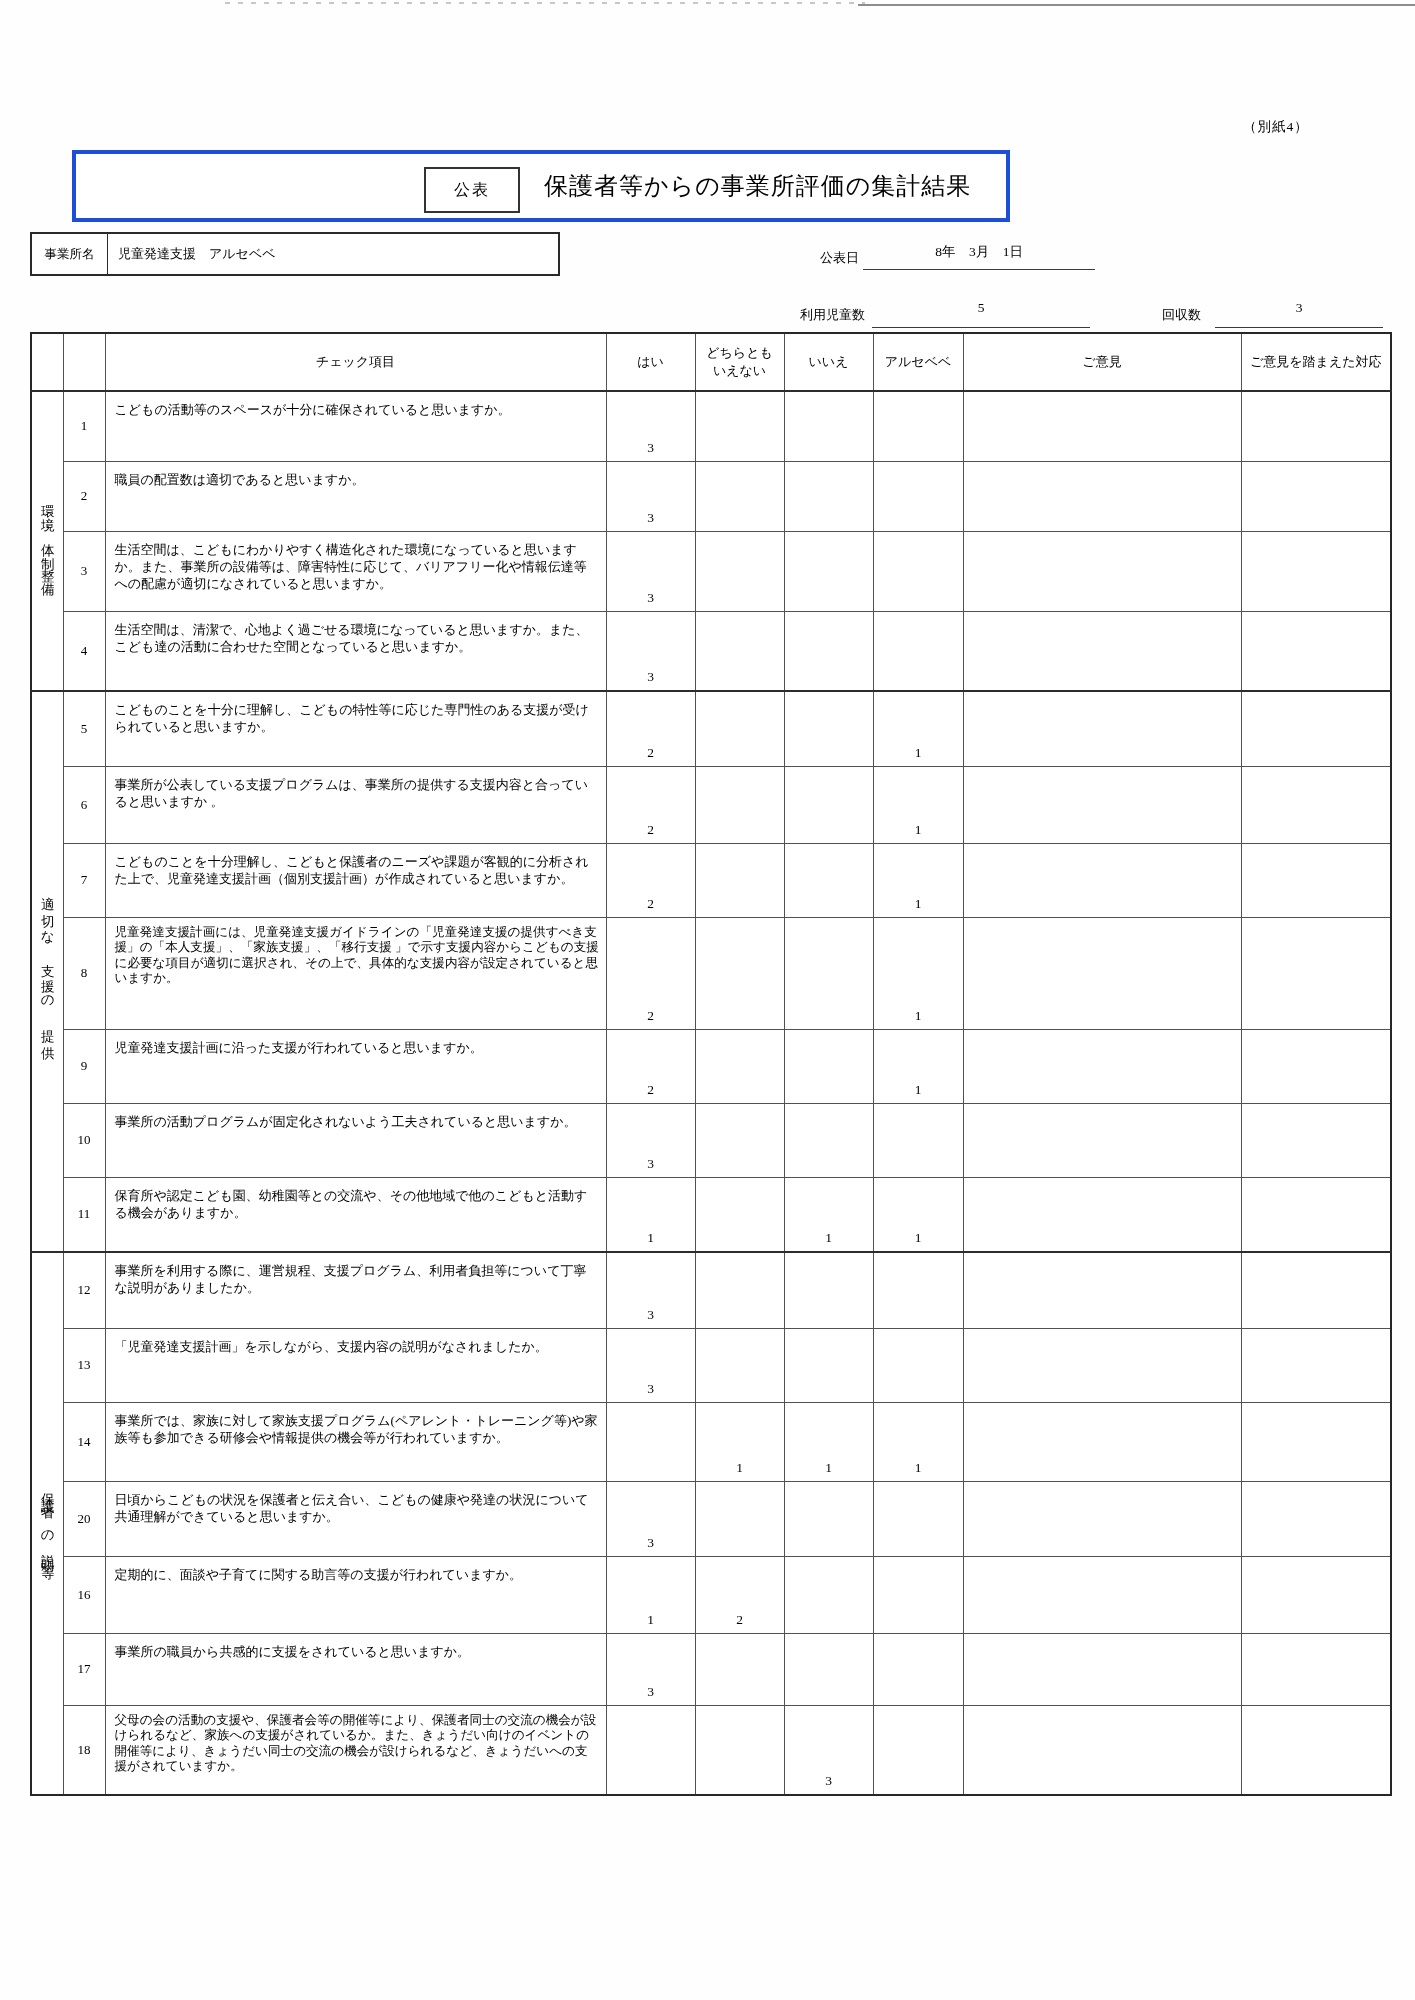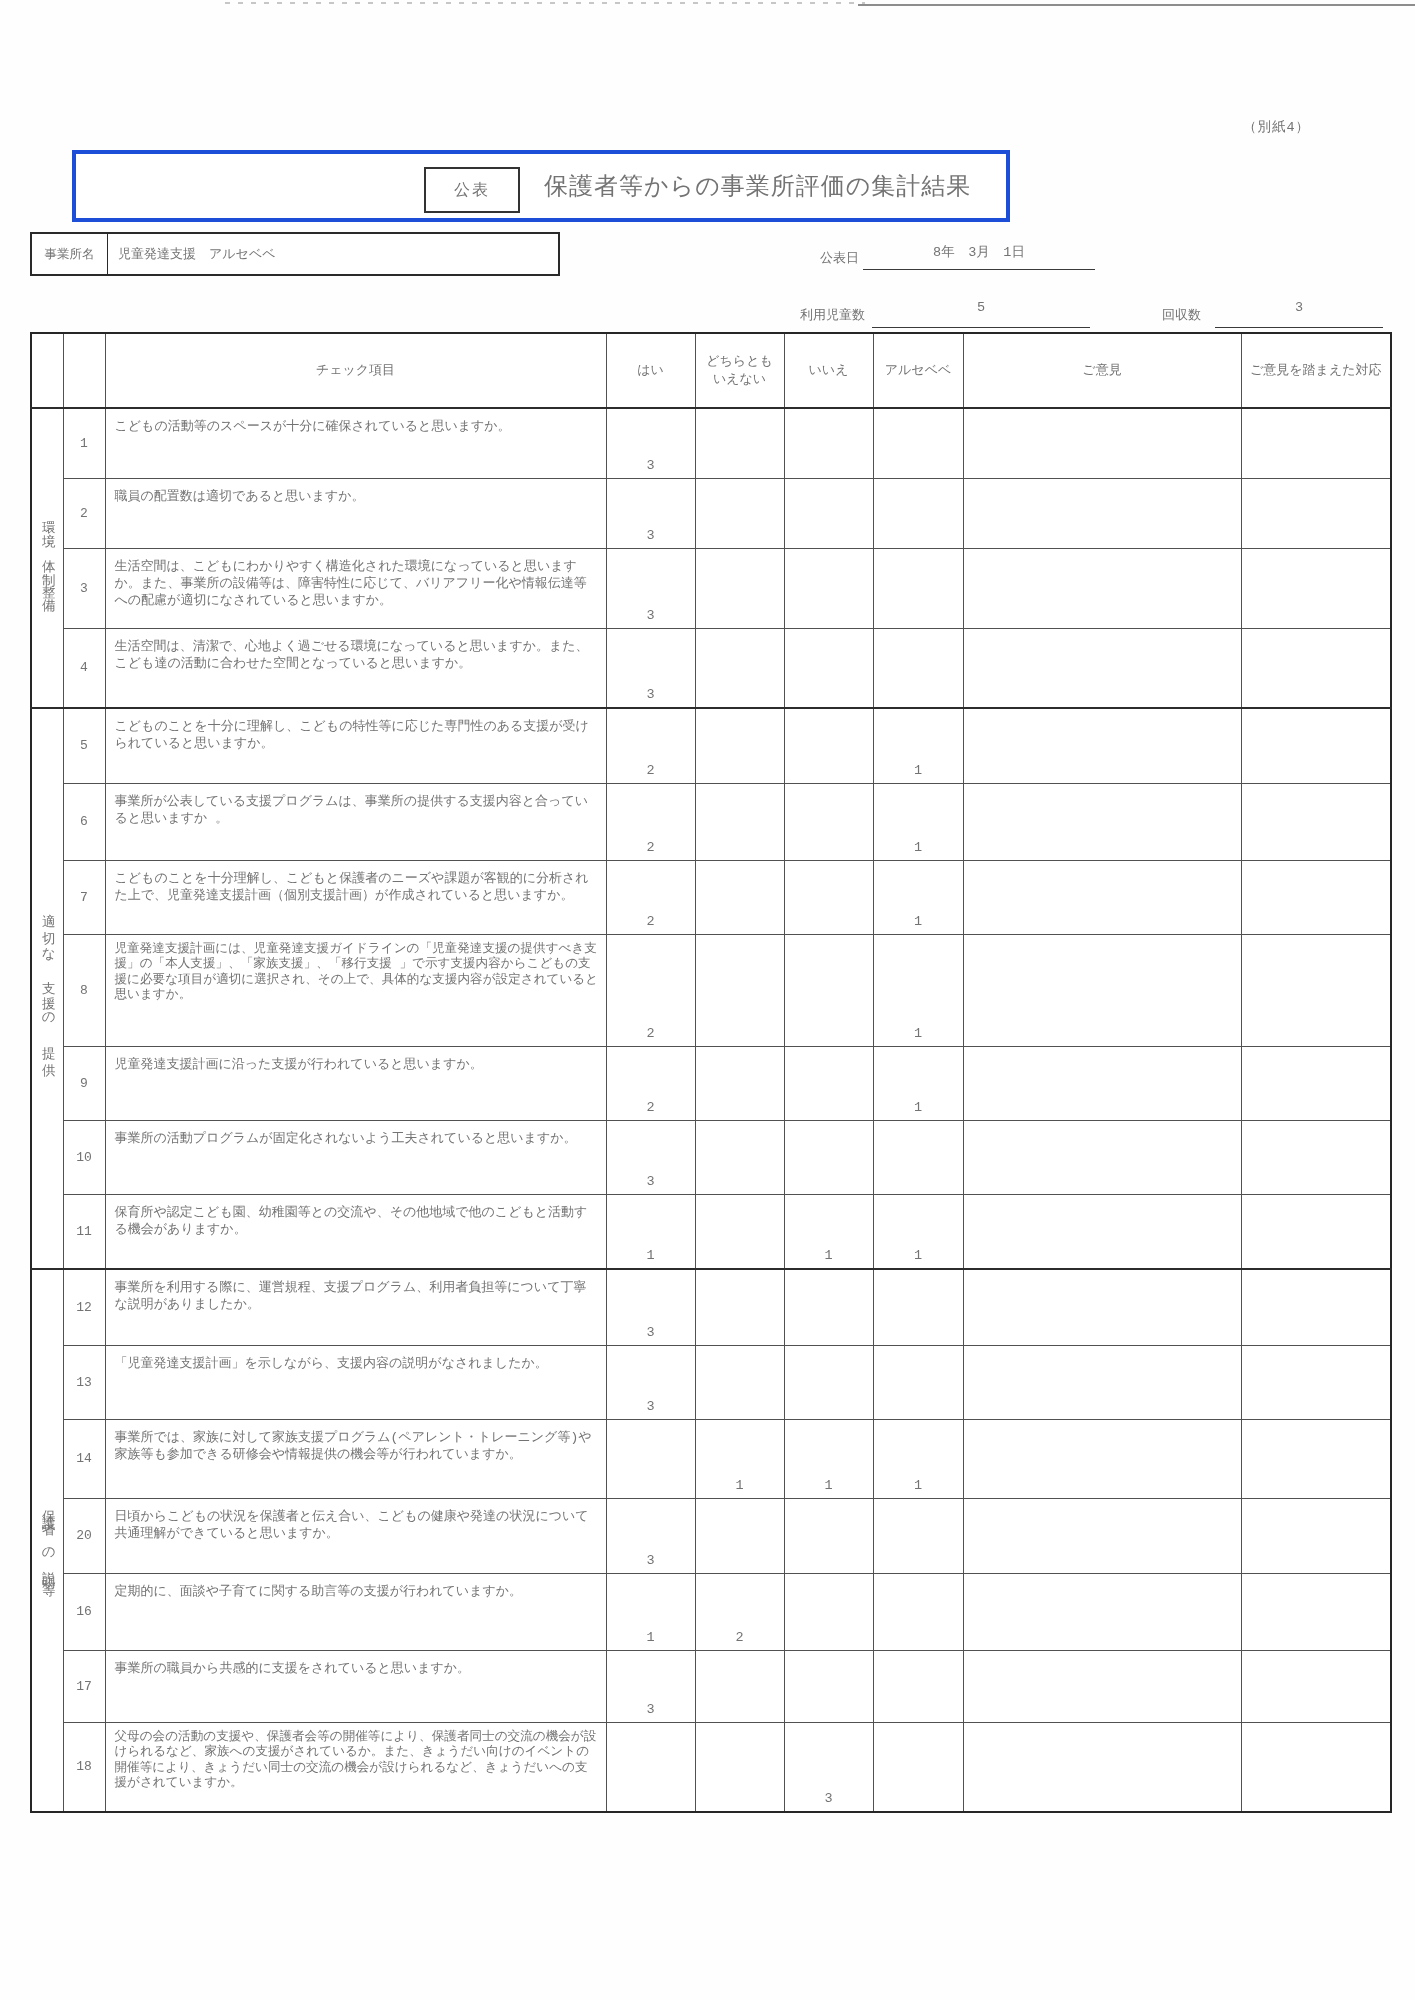--- a/index.html
+++ b/index.html
@@ -1,19 +1,19 @@
 <!DOCTYPE html>
 <html><head>
 <meta charset="utf-8">
 <style>
   * { margin:0; padding:0; box-sizing:border-box; }
   html,body { background:#ffffff; }
   .page {
     position:relative; width:1415px; height:2000px; background:#fefefe;
-    font-family:Liberation Mono, monospace; color:#737373;
+    font-family:Liberation Serif, serif; color:#000000;
     overflow:hidden;
   }
   
   .artifact-a { position:absolute; top:2px; left:225px; width:640px; height:2px;
     background:repeating-linear-gradient(90deg,#9a9a9a 0 5px,transparent 5px 13px); opacity:.55; }
   .artifact-b { position:absolute; top:4px; left:858px; width:557px; height:2px; background:#8d8d8d; }
 
   .attachment { position:absolute; top:118px; left:1243px; font-size:13.5px; letter-spacing:1px; }
 
   .title-box { position:absolute; left:72px; top:150px; width:938px; height:72px;
@@ -37,21 +37,21 @@
   .count-label-1 { position:absolute; left:800px; top:306px; font-size:13px; }
   .count-value-1 { position:absolute; left:872px; top:300px; width:218px; height:28px;
     border-bottom:1.5px solid #3a3a3a; text-align:center; font-size:13.5px; }
   .count-label-2 { position:absolute; left:1162px; top:306px; font-size:13px; }
   .count-value-2 { position:absolute; left:1215px; top:300px; width:168px; height:28px;
     border-bottom:1.5px solid #3a3a3a; text-align:center; font-size:13.5px; }
 
   table.survey { position:absolute; left:30px; top:332px; width:1360px;
     border-collapse:collapse; table-layout:fixed; border:2px solid #262626; background:#fff; }
   table.survey th, table.survey td { border:1px solid #515151; }
-  table.survey thead tr { height:75px; }
+  table.survey thead tr { height:58px; }
   table.survey th { font-weight:normal; font-size:13px; text-align:center; vertical-align:middle;
     border-bottom:2px solid #2c2c2c; line-height:1.35; }
   td.num { text-align:center; vertical-align:middle; font-size:13px; }
   td.item { font-size:13px; line-height:1.32; padding:9px 6px 4px 9px; vertical-align:top; text-align:left; }
   tr.dense td.item { font-size:12.6px; line-height:1.24; padding-top:7px; }
   td.val { text-align:center; vertical-align:bottom; padding-bottom:5px; font-size:13.5px; }
   td.cat { text-align:center; vertical-align:middle; }
   .vert { writing-mode:vertical-rl; text-orientation:upright; font-size:13.5px; display:inline-block; }
   .sp-a { letter-spacing:13px; }
   .sp-b { letter-spacing:17px; }

